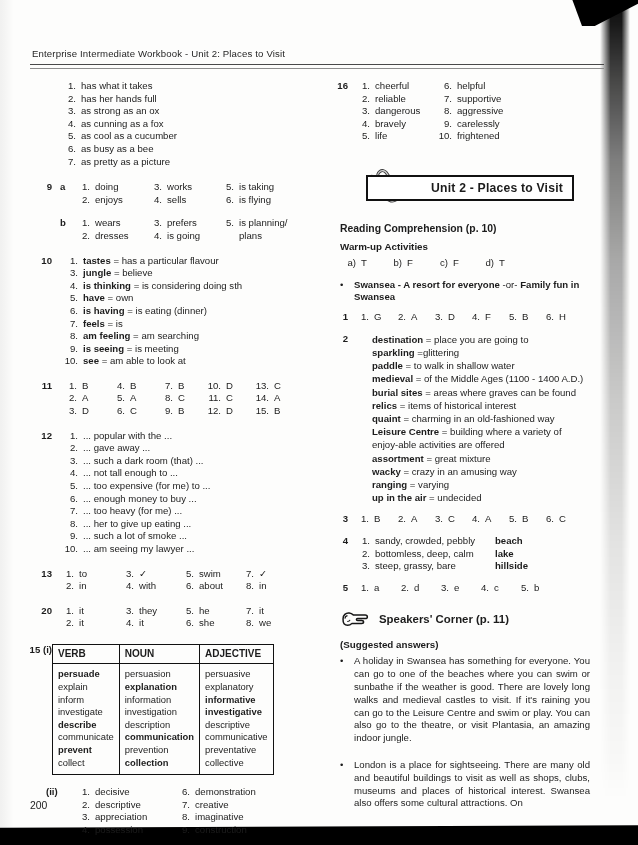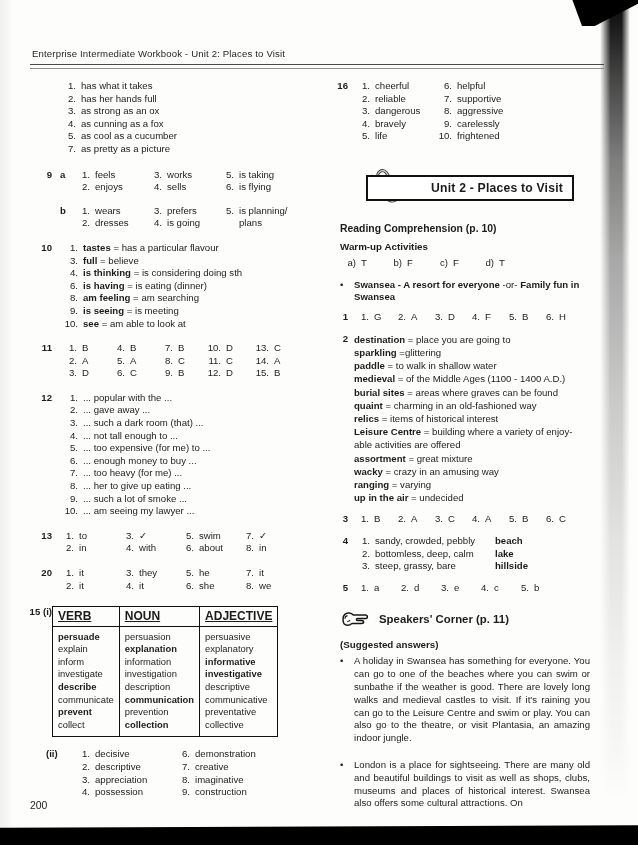--- a/index.html
+++ b/index.html
@@ -123,21 +123,21 @@
 
   
   .vtable { border-collapse: collapse; font-size: 9.4px; margin-left: 0; }
   .vtable td, .vtable th {
     border: 1.3px solid #111;
     padding: 1px 5px;
     text-align: left;
     font-weight: normal;
     line-height: 12.4px;
   }
-  .vtable thead th { font-weight: bold; font-size: 12px; padding: 3px 5px; text-decoration: underline; }
+  .vtable thead th { font-weight: bold; font-size: 10px; padding: 3px 5px; }
   .vtable .cellstack { border: 1.3px solid #111; padding: 4px 5px 5px 5px; }
   .vtable .cellstack div { line-height: 12.6px; white-space: nowrap; }
   .bold { font-weight: bold; }
 
   .page-num {
     position: absolute; left: 30px; top: 800px;
     font-size: 10.4px;
   }
   .para { font-size: 9.6px; line-height: 12.8px; text-align: justify; margin-bottom: 8px; }
 </style>
@@ -157,35 +157,36 @@
 
   <div class="col-left">
 
     <div class="ex">
       <div class="ex-body" id="idioms-list">
           <div class="num-line"><span class="n">1.</span><span class="txt">has what it takes</span></div>
           <div class="num-line"><span class="n">2.</span><span class="txt">has her hands full</span></div>
           <div class="num-line"><span class="n">3.</span><span class="txt">as strong as an ox</span></div>
           <div class="num-line"><span class="n">4.</span><span class="txt">as cunning as a fox</span></div>
           <div class="num-line"><span class="n">5.</span><span class="txt">as cool as a cucumber</span></div>
+          <div class="num-line"><span class="n">6.</span><span class="txt">as busy as a bee</span></div>
           <div class="num-line"><span class="n">7.</span><span class="txt">as pretty as a picture</span></div>
         </div>
     </div>
 
     <div class="ex" style="margin-top:13px;">
       <div class="ex-num">9</div>
       <div class="ex-body">
         <div class="sub-block">
           <div class="sub-label">a</div>
           <div class="sub-body">
               <div class="grid-ans" id="ex9a">
                 <div class="row">
                   <div class="cell" style="width: 72px;">
                     <span class="n" style="width:14px">1.</span>
-                    <span class="v">feels</span>
+                    <span class="v">doing</span>
                   </div>
                   <div class="cell" style="width: 72px;">
                     <span class="n" style="width:14px">3.</span>
                     <span class="v">works</span>
                   </div>
                   <div class="cell" style="width: 72px;">
                     <span class="n" style="width:14px">5.</span>
                     <span class="v">is taking</span>
                   </div>
                 </div>
@@ -242,23 +243,25 @@
             </div>
         </div>
       </div>
     </div>
 
     <div class="ex" style="margin-top:12px;">
       <div class="ex-num">10</div>
       <div class="ex-body">
           <div id="ex10" class="defs">
             <div class="num-line"><span class="n wide">1.</span><span class="txt"><b>tastes</b> = has a particular flavour</span></div>
-            <div class="num-line"><span class="n wide">3.</span><span class="txt"><b>full</b> = believe</span></div>
+            <div class="num-line"><span class="n wide">3.</span><span class="txt"><b>jungle</b> = believe</span></div>
             <div class="num-line"><span class="n wide">4.</span><span class="txt"><b>is thinking</b> = is considering doing sth</span></div>
+            <div class="num-line"><span class="n wide">5.</span><span class="txt"><b>have</b> = own</span></div>
             <div class="num-line"><span class="n wide">6.</span><span class="txt"><b>is having</b> = is eating (dinner)</span></div>
+            <div class="num-line"><span class="n wide">7.</span><span class="txt"><b>feels</b> = is</span></div>
             <div class="num-line"><span class="n wide">8.</span><span class="txt"><b>am feeling</b> = am searching</span></div>
             <div class="num-line"><span class="n wide">9.</span><span class="txt"><b>is seeing</b> = is meeting</span></div>
             <div class="num-line"><span class="n wide">10.</span><span class="txt"><b>see</b> = am able to look at</span></div>
           </div>
         </div>
     </div>
 
     <div class="ex" style="margin-top:12px;">
       <div class="ex-num">11</div>
       <div class="ex-body">
@@ -672,29 +675,29 @@
                 <span class="n" style="width:15px">6.</span>
                 <span class="v">H</span>
               </div>
             </div>
           </div>
         </div>
     </div>
 
     <div class="ex" style="margin-top:9px;">
       <div class="ex-num" style="left:-14px;">2</div>
-      <div class="ex-body" style="margin-left:14px;">
+      <div class="ex-body" style="margin-left:32px;">
           <div id="rex2" class="defs">
             <div><b>destination</b> = place you are going to</div>
             <div><b>sparkling</b> =glittering</div>
             <div><b>paddle</b> =  to walk in shallow water</div>
             <div><b>medieval</b> = of the Middle Ages (1100 - 1400 A.D.)</div>
             <div><b>burial sites</b> = areas where graves can be found</div>
+            <div><b>relics</b> = items of historical interest</div>
             <div><b>quaint</b> = charming in an old-fashioned way</div>
-            <div><b>relics</b> = items of historical interest</div>
             <div><b>Leisure Centre</b> = building where a variety of enjoy-able activities are offered</div>
             <div><b>assortment</b> = great mixture</div>
             <div><b>wacky</b> = crazy in an amusing way</div>
             <div><b>ranging</b> = varying</div>
             <div><b>up in the air</b> = undecided</div>
           </div>
         </div>
     </div>
 
     <div class="ex" style="margin-top:9px;">

